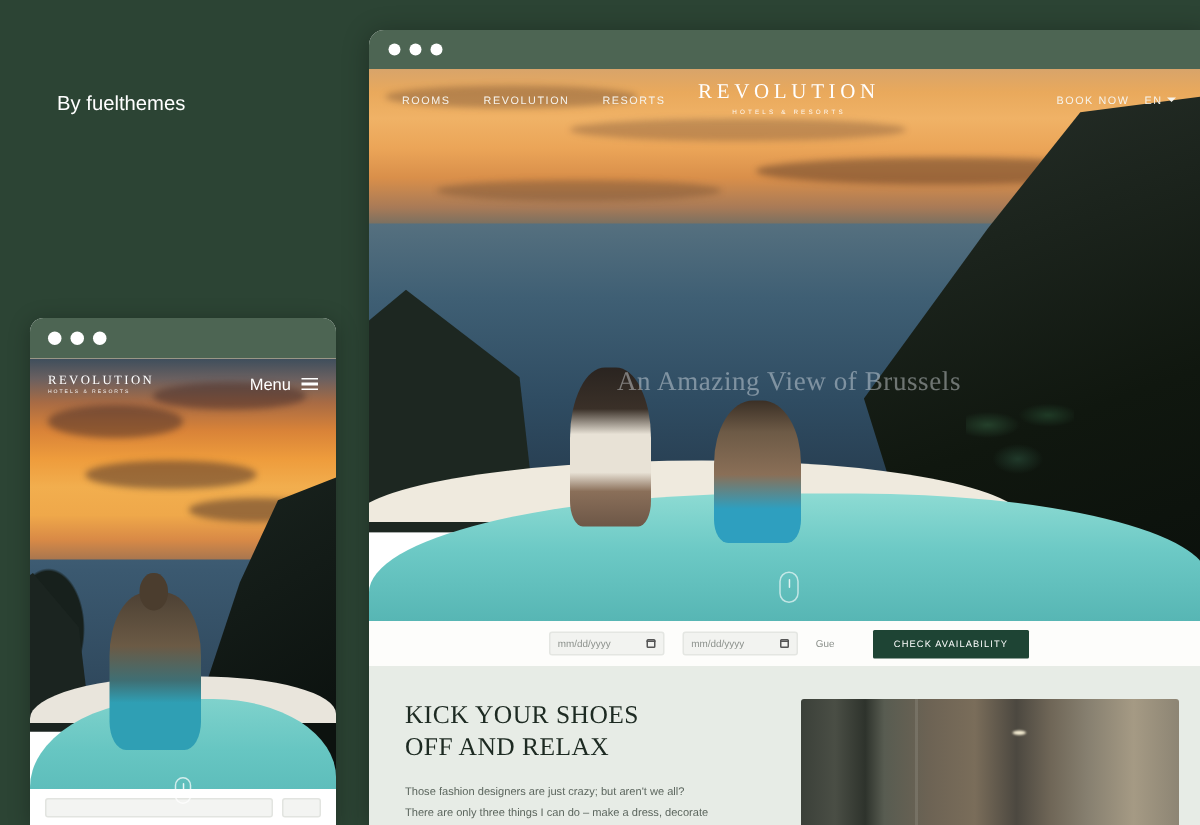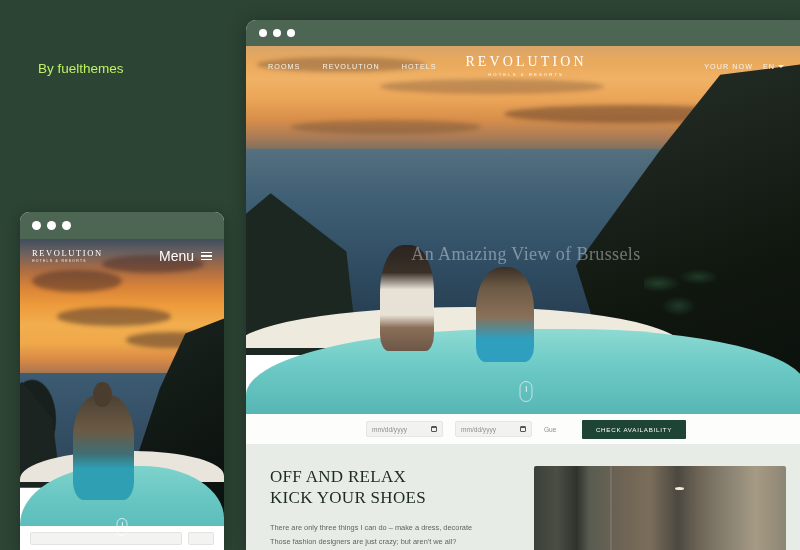--- a/index.html
+++ b/index.html
@@ -37,21 +37,21 @@
   .theme-sub {
     font-size: 26px;
     font-weight: 400;
     color: #e9efe9;
     margin-top: 9px;
     line-height: 1.1;
   }
 
   .theme-author {
     font-size: 13.5px;
-    color: #bef264;
+    color: #ffffff;
     margin-top: 23px;
   }
 
   
   .mobile-panel {
     position: absolute;
     left: 20px; top: 212px;
     width: 204px; height: 338px;
     background: #ffffff;
     border-radius: 9px 9px 0 0;
@@ -176,24 +176,24 @@
   }
   .m-logo .lg-sub {
     font-size: 3.4px;
     letter-spacing: 1.3px;
     display: block;
     margin-top: 2px;
     opacity: .92;
   }
   .m-menu {
     display: flex;
-    align-items: center;
+    align-items: flex-end;
     gap: 7px;
     color: #fff;
-    font-size: 14px;
+    font-size: 11px;
     margin-left: 48px;
   }
   .burger { display: inline-block; width: 11px; }
   .burger i {
     display: block; height: 1.2px;
     background: #fff; margin: 2.4px 0;
   }
 
   .m-scroll-mouse {
     position: absolute;
@@ -602,28 +602,28 @@
       <div class="palm"></div>
       <div class="hero-rim"></div>
       <div class="hero-pool"></div>
       <div class="fig fig-woman"></div>
       <div class="fig fig-man"></div>
 
       <div class="d-nav">
         <div class="d-nav-left">
           <a href="#">ROOMS</a>
           <a href="#">REVOLUTION</a>
-          <a href="#">HOTELS</a>
+          <a href="#">RESORTS</a>
         </div>
         <div class="d-logo">
           <span class="lg-main">REVOLUTION</span>
           <span class="lg-sub">HOTELS &amp; RESORTS</span>
         </div>
         <div class="d-nav-right">
-          <a href="#">YOUR NOW</a>
+          <a href="#">BOOK NOW</a>
           <span class="lang-sel">
             <span>EN</span>
             <span class="chev"></span>
           </span>
         </div>
       </div>
 
       <div class="hero-headline">An Amazing View of Brussels</div>
       <div class="d-scroll-mouse"></div>
     </div>
@@ -637,26 +637,26 @@
         <span>mm/dd/yyyy</span>
         <span class="cal-icon"></span>
       </div>
       <div class="bk-guests">Gue</div>
       <button class="bk-btn">CHECK AVAILABILITY</button>
     </div>
 
     <div class="content">
       <div class="content-left">
         <div class="kicker">
+          <div>KICK YOUR SHOES</div>
           <div>OFF AND RELAX</div>
-          <div>KICK YOUR SHOES</div>
         </div>
         <div class="blurb">
+          <div>Those fashion designers are just crazy; but aren't we all?</div>
           <div>There are only three things I can do – make a dress, decorate</div>
-          <div>Those fashion designers are just crazy; but aren't we all?</div>
         </div>
       </div>
       <div class="content-right">
         <div class="room-door"></div>
         <div class="room-light"></div>
       </div>
     </div>
 
   </div>
 </div>

